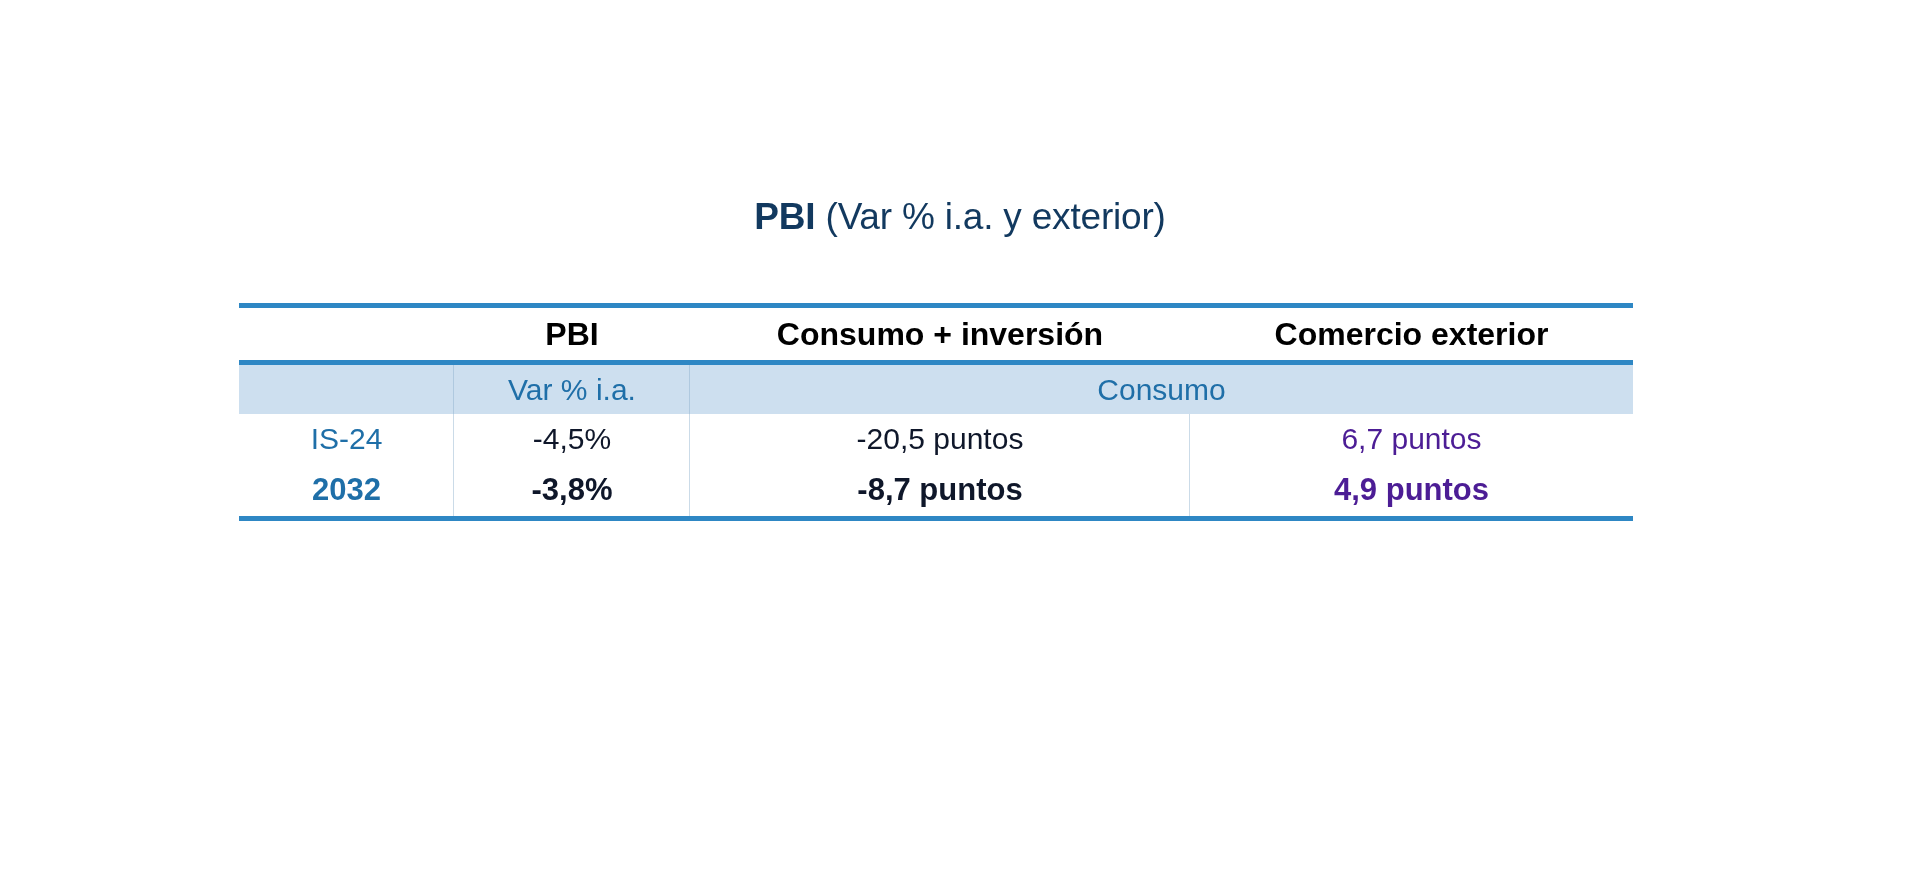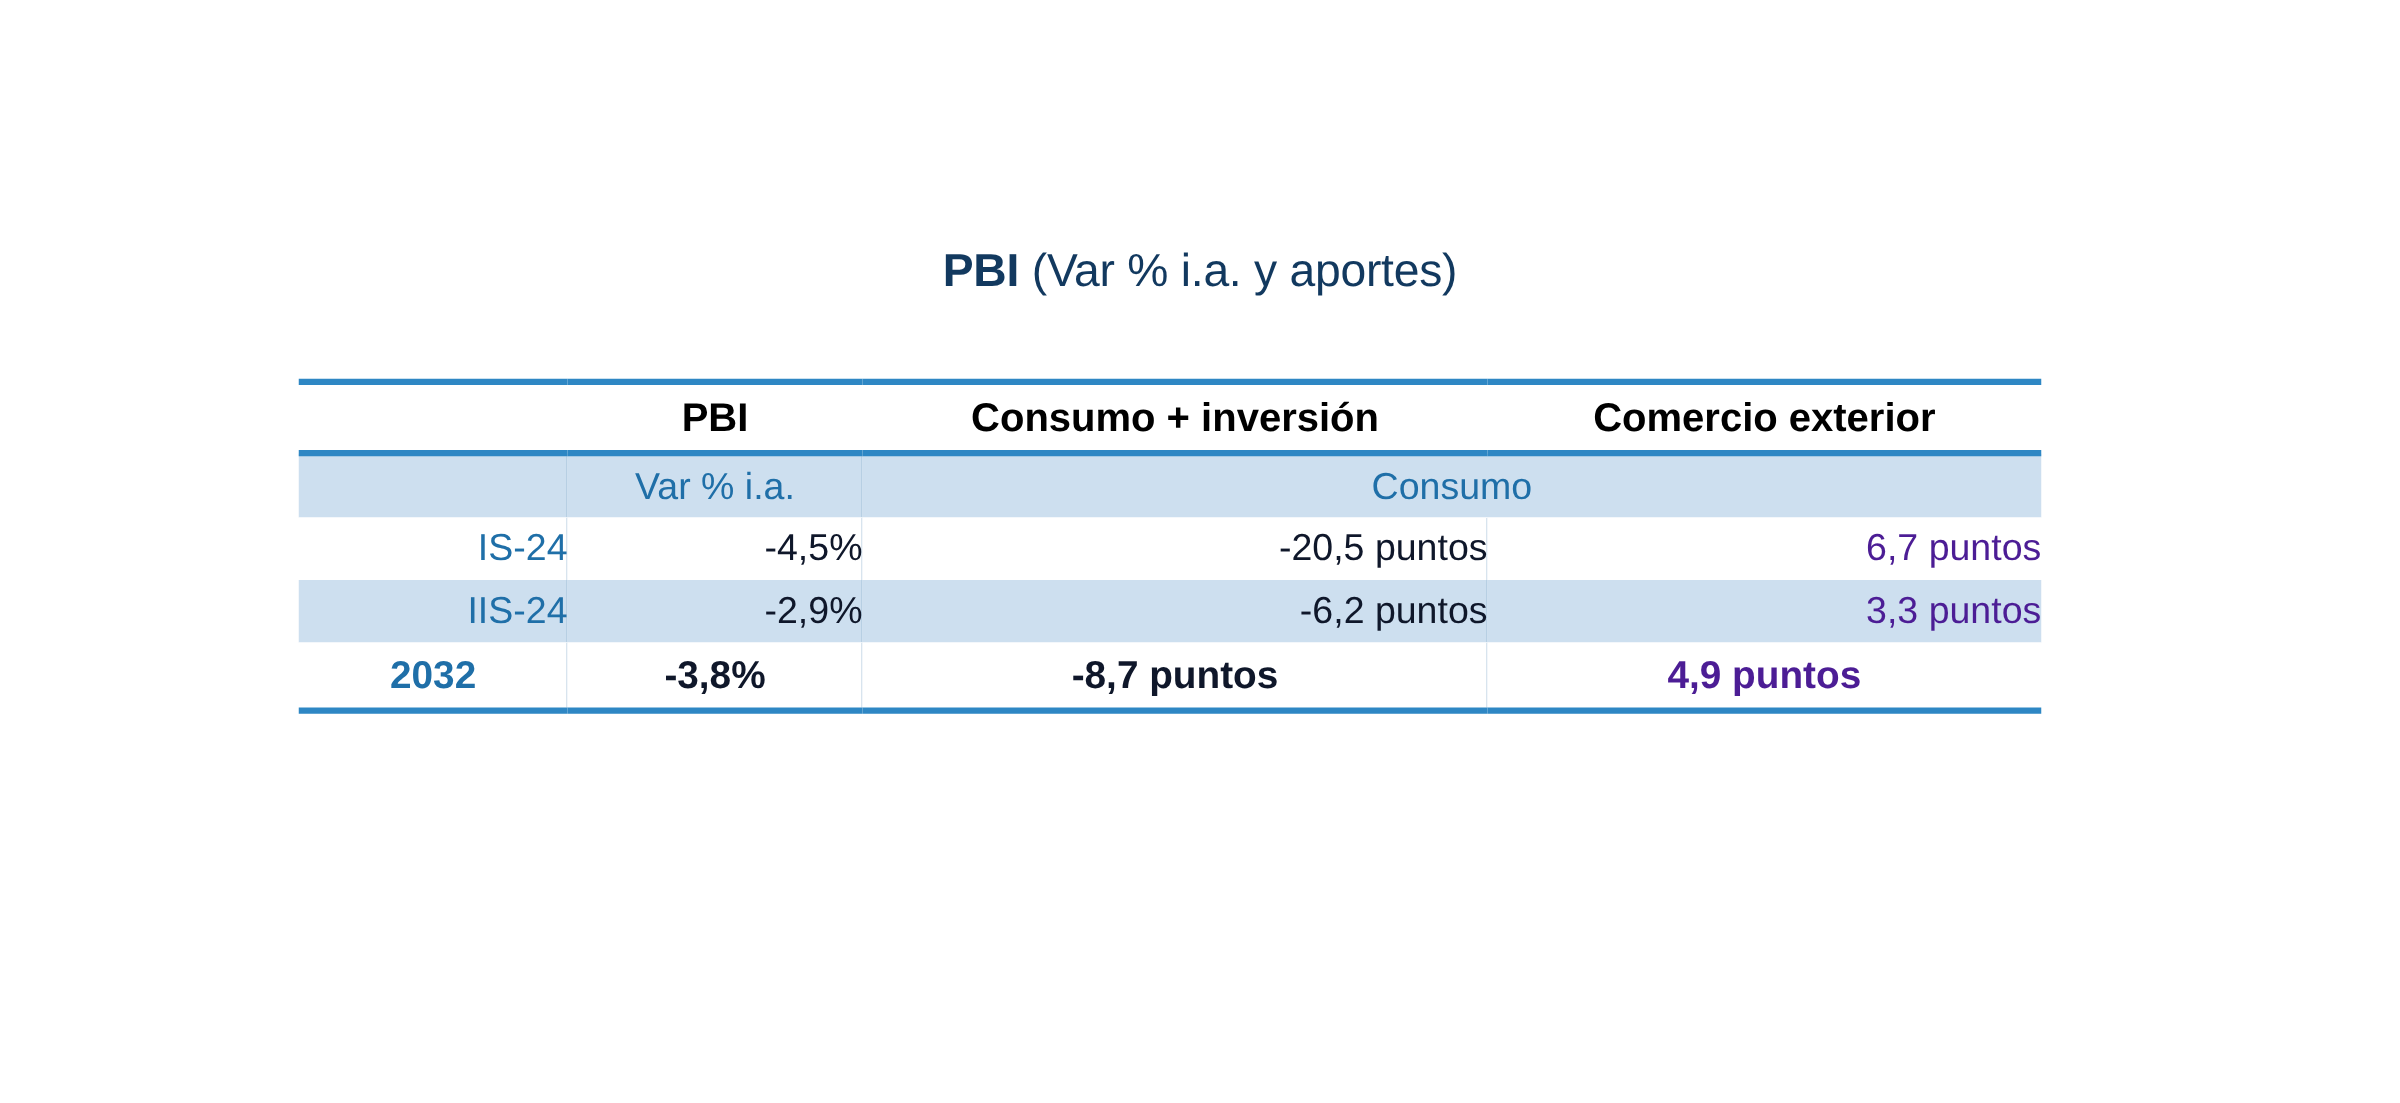--- a/index.html
+++ b/index.html
@@ -94,21 +94,20 @@
     color: #1F6FA8;
     background: #CDDFEF;
     white-space: nowrap;
   }
 
   
   tr.data-row td {
     height: 50px;
     font-size: 30px;
     white-space: nowrap;
-    text-align: right;
   }
   tr.band td { background: #CDDFEF; }
   tr.plain td { background: #ffffff; }
 
   tr.total-row td {
     height: 52px;
     font-size: 31px;
     font-weight: bold;
     background: #ffffff;
     white-space: nowrap;
@@ -135,21 +134,21 @@
     color: #1a1a1a;
     white-space: nowrap;
   }
 </style>
 </head>
 <body>
 
 <div class="slide">
 
   <div class="chart-title">
-    <span class="t-strong">PBI</span><span class="t-rest"> (Var % i.a. y aportes)</span>
+    <span class="t-strong">PBI</span><span class="t-rest"> (Var % i.a. y exterior)</span>
   </div>
 
   <div class="table-wrap">
     <table class="pbi-table">
       <colgroup>
         <col class="c-label">
         <col class="c-pbi">
         <col class="c-ci">
         <col class="c-ce">
       </colgroup>
@@ -168,26 +167,20 @@
           <td colspan="2">Consumo</td>
         </tr>
 
         <tr class="data-row plain">
           <td class="c-blue sep-r">IS-24</td>
           <td class="c-red sep-r">-4,5%</td>
           <td class="c-red sep-r">-20,5 puntos</td>
           <td class="c-green">6,7 puntos</td>
         </tr>
 
-        <tr class="data-row band">
-          <td class="c-blue sep-r">IIS-24</td>
-          <td class="c-red sep-r">-2,9%</td>
-          <td class="c-red sep-r">-6,2 puntos</td>
-          <td class="c-green">3,3 puntos</td>
-        </tr>
 
         <tr class="total-row rule-bottom">
           <td class="c-blue sep-r">2032</td>
           <td class="c-red sep-r">-3,8%</td>
           <td class="c-red sep-r">-8,7 puntos</td>
           <td class="c-green">4,9 puntos</td>
         </tr>
 
       </tbody>
     </table>

